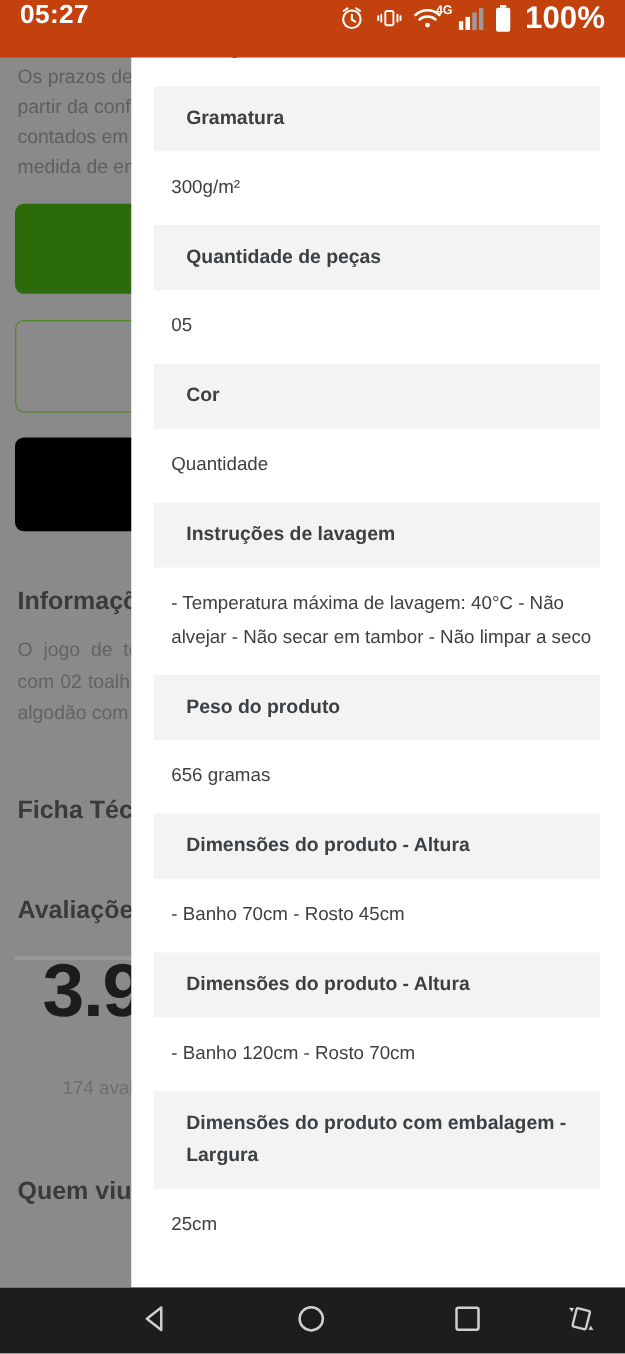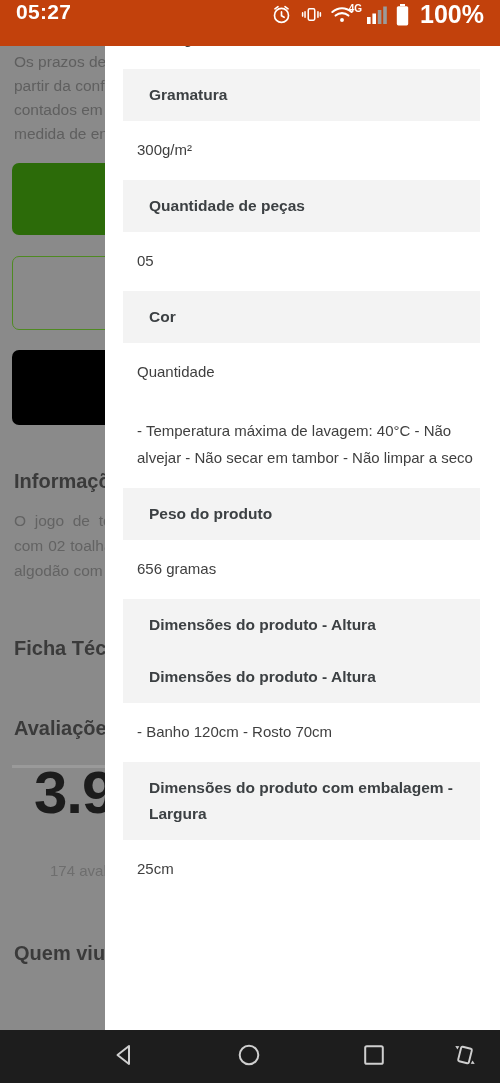--- a/index.html
+++ b/index.html
@@ -275,26 +275,28 @@
 
       <div class="spec-label">Gramatura</div>
       <div class="spec-value">300g/m²</div>
 
       <div class="spec-label">Quantidade de peças</div>
       <div class="spec-value">05</div>
 
       <div class="spec-label">Cor</div>
       <div class="spec-value">Quantidade</div>
 
+      <div class="spec-label">Instruções de lavagem</div>
       <div class="spec-value">- Temperatura máxima de lavagem: 40°C - Não alvejar - Não secar em tambor - Não limpar a seco</div>
 
       <div class="spec-label">Peso do produto</div>
       <div class="spec-value">656 gramas</div>
 
       <div class="spec-label">Dimensões do produto - Altura</div>
+      <div class="spec-value">- Banho 70cm - Rosto 45cm</div>
 
       <div class="spec-label">Dimensões do produto - Altura</div>
       <div class="spec-value">- Banho 120cm - Rosto 70cm</div>
 
       <div class="spec-label">Dimensões do produto com embalagem - Largura</div>
       <div class="spec-value">25cm</div>
 
     </div>
   </div>
 

